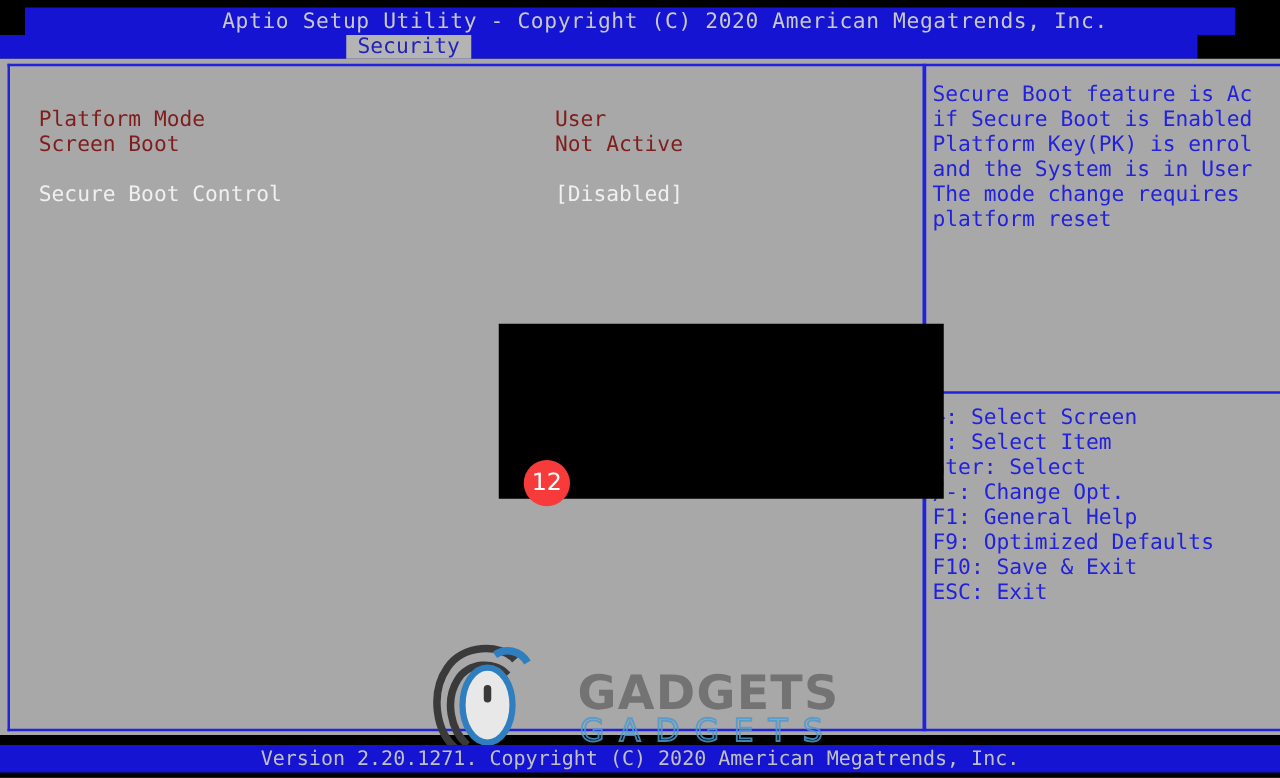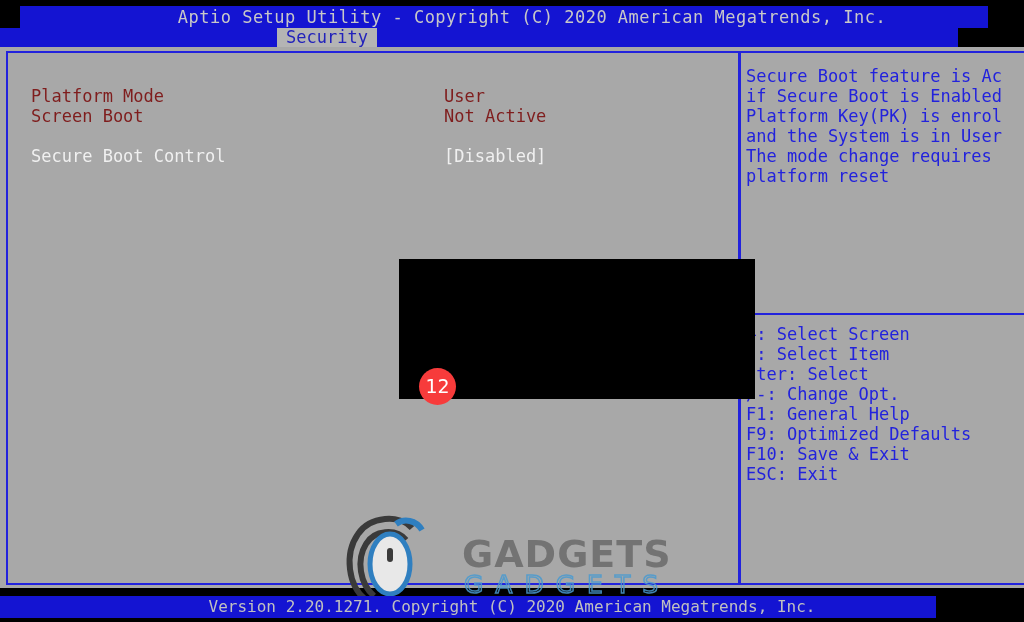--- a/index.html
+++ b/index.html
@@ -230,21 +230,21 @@
     -webkit-text-stroke: 1.5px #4a9ad0;
     letter-spacing: 12px;
     white-space: pre;
     opacity: 0.85;
   }
 
   
   #statusbar {
     position: absolute;
     left: 0; top: 596px;
-    width: 936px; height: 22px;
+    width: 1024px; height: 22px;
     background: #1414d2;
   }
   #statusbar-text {
     position: absolute;
     left: 0; top: 1px;
     width: 1024px;
     text-align: center;
     color: #c0c0c0;
     font-size: 16px;
     white-space: pre;

